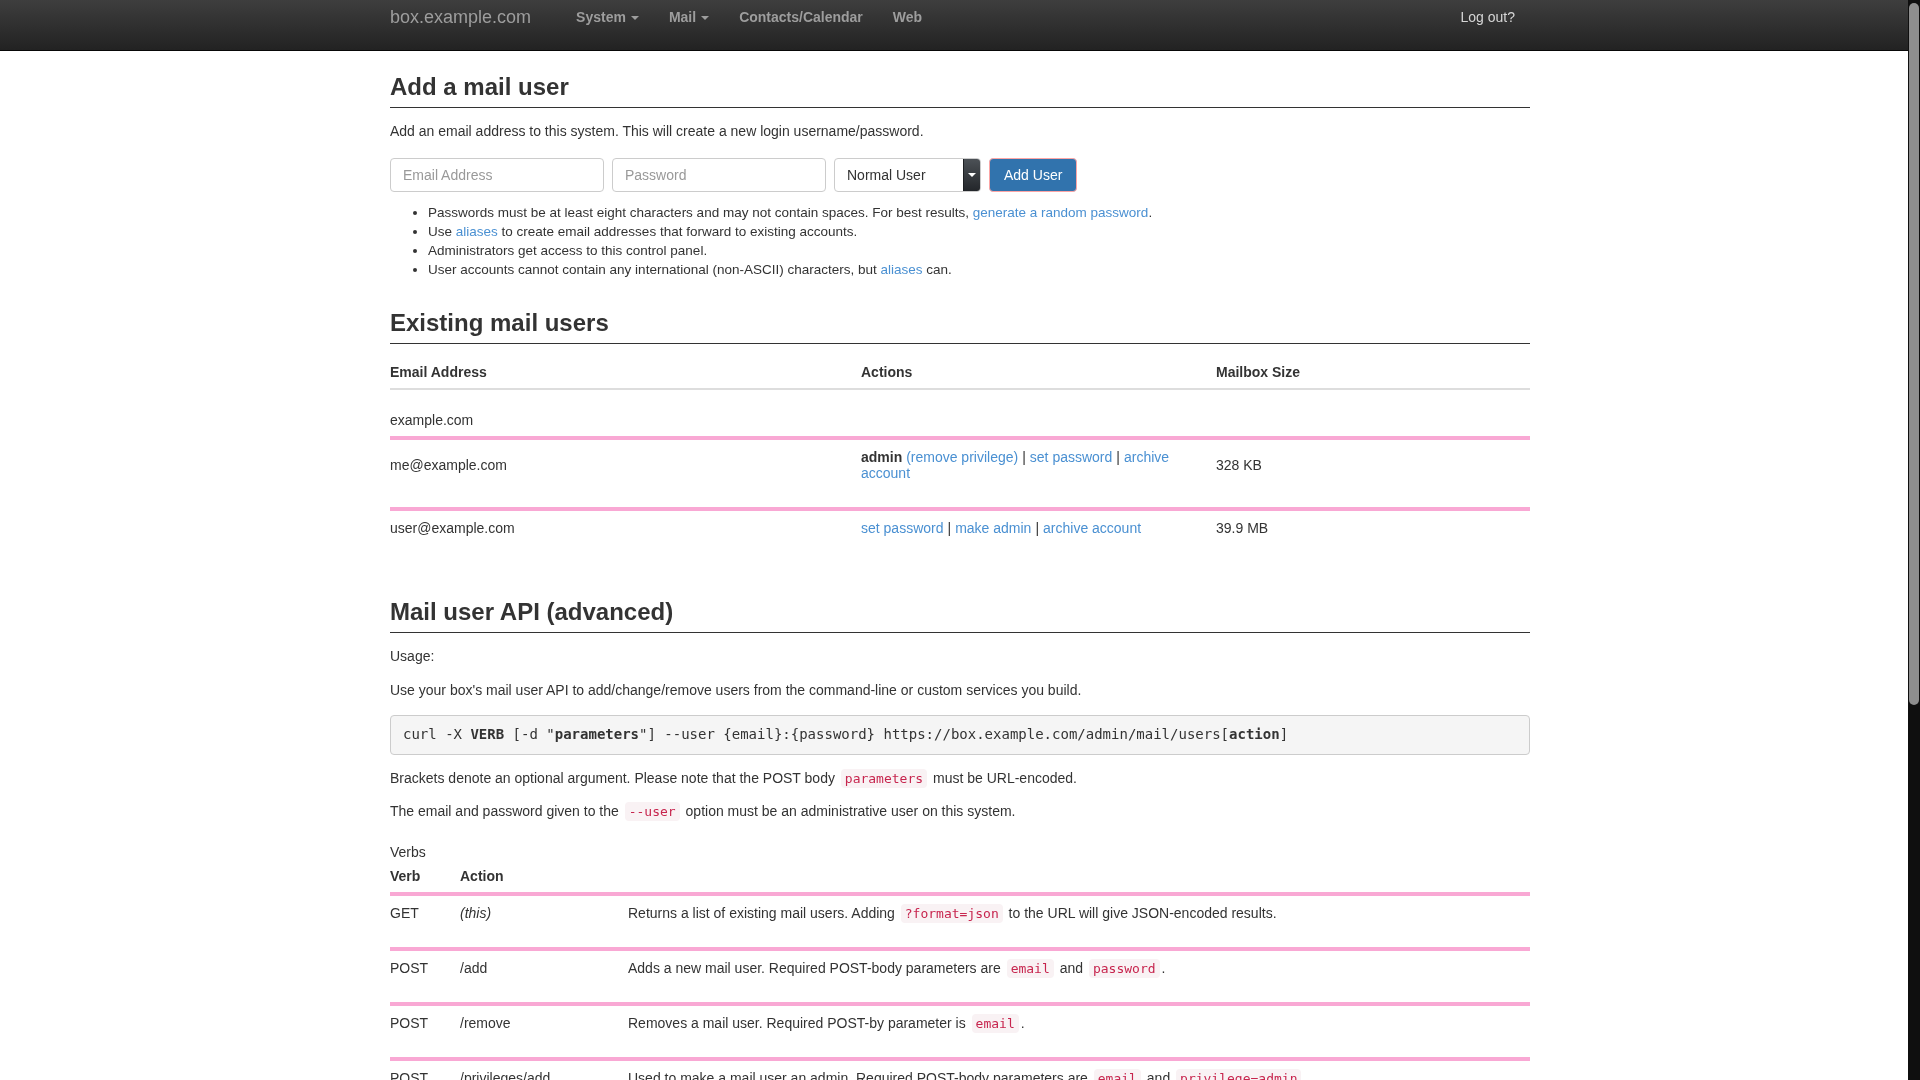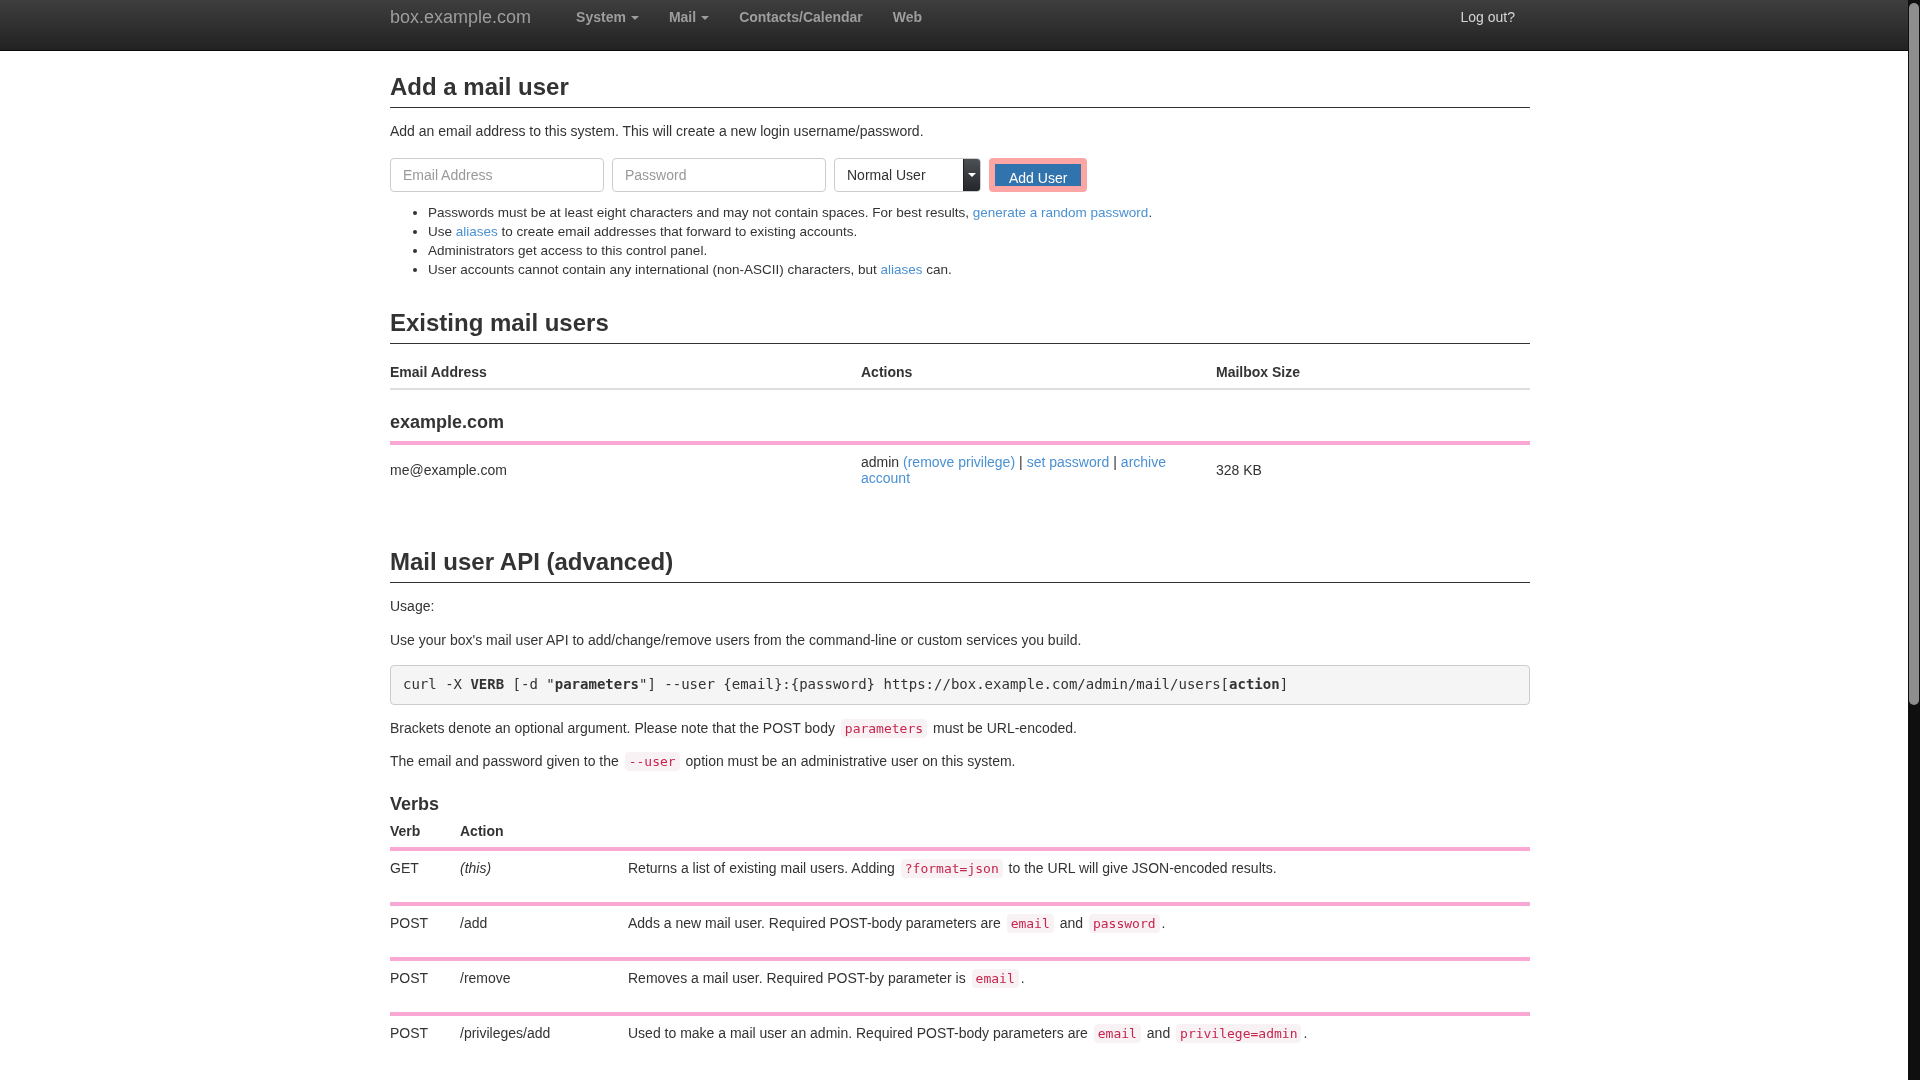--- a/index.html
+++ b/index.html
@@ -16,52 +16,52 @@
   .nav-right { margin-left:auto; }
   .nav-right a { color:#d6d6d6; font-size:14px; line-height:50px; padding:0 15px; text-decoration:none; cursor:pointer; display:inline-block; }
   .caret { display:inline-block; width:0; height:0; margin-left:5px; vertical-align:middle;
     border-top:4px dashed #9d9d9d; border-right:4px solid transparent; border-left:4px solid transparent; }
 
   
   .container { width:1140px; margin:0 auto; }
   h1 { font-size:36px; font-weight:700; color:#333; margin-top:45px; line-height:1.1; }
   h3.section { font-size:24px; font-weight:700; color:#333; margin-top:22px;
     padding-bottom:6px; border-bottom:1px solid #333; }
-  h4 { font-size:18px; font-weight:700; color:#333; }
+  h4 { font-size:14px; font-weight:400; color:#333; }
   p { margin-top:14px; line-height:1.42; }
   a.link { color:#4a90d2; text-decoration:none; cursor:pointer; }
 
   
   .user-form { margin-top:16px; display:flex; align-items:center; }
   .form-input { width:214px; height:34px; border:1px solid #ccc; border-radius:4px;
     padding:6px 12px; font-size:14px; color:#555; margin-right:8px; outline:none;
     font-family:"Liberation Sans","DejaVu Sans",sans-serif; }
   .form-input::placeholder { color:#999; opacity:1; }
   .select-box { width:147px; height:34px; border:1px solid #ccc; border-radius:4px;
     background:#fff; display:flex; align-items:center; margin-right:8px; cursor:pointer; overflow:hidden; }
   .select-label { flex:1; padding-left:12px; font-size:14px; color:#333; }
   .select-strip { width:17px; align-self:stretch; background:linear-gradient(#4c5156,#23262a);
     border-left:1px solid #1d1f22; display:flex; align-items:center; justify-content:center; }
   .select-strip .caret { border-top-color:#fff; margin:0; }
-  .btn-primary { height:34px; padding:6px 14px; background:#3173ad; border:6px solid #fca5a5;
+  .btn-primary { height:34px; padding:6px 14px; background:#3173ad; border:1px solid #fca5a5;
     border-radius:4px; color:#fff; font-size:14px; cursor:pointer;
     font-family:"Liberation Sans","DejaVu Sans",sans-serif; }
 
   .notes { margin:12px 0 0 38px; }
   .notes li { line-height:18px; font-size:13.5px; margin-bottom:1px; }
 
   
   table { width:100%; border-collapse:collapse; margin-top:12px; }
   th { text-align:left; font-weight:700; padding:8px 8px 8px 0; border-bottom:2px solid #ddd; font-size:14px; }
   td { padding:8px 8px 8px 0; vertical-align:middle; font-size:14px; }
   tr.data-row td { border-top:4px solid #f9a8d4; padding-top:9px; padding-bottom:26px; }
   .col-email { width:471px; } .col-actions { width:355px; } .col-size { width:auto;margin-top:28px; }
   .domain-cell { padding-top:22px; padding-bottom:8px; }
   .sep { color:#333; margin:0 4px; }
-  .bold { font-weight:400; }
+  .bold { font-weight:700; }
 
   .col-verb { width:70px; } .col-action { width:168px; }
   .action-italic { font-style:italic; }
 
   
   pre.curl { margin-top:14px; background:#f5f5f5; border:1px solid #ccc; border-radius:4px;
     padding:9px 12px; font-family:"DejaVu Sans Mono",monospace; font-size:14px; color:#333;
     line-height:1.42; white-space:pre; }
   pre.curl b { font-weight:700; }
   code.chip { font-family:"DejaVu Sans Mono",monospace; font-size:13px; color:#c7254e;
@@ -132,20 +132,27 @@
           </td>
       </tr>
       <tr class="data-row">
         <td>me@example.com</td>
         <td>
           <span class="bold">admin</span>
           <a class="link">(remove privilege)</a><span class="sep">|</span><a class="link">set password</a><span class="sep">|</span><a class="link">archive account</a>
         </td>
         <td>328 KB</td>
       </tr>
+      <tr class="data-row">
+        <td>user@example.com</td>
+        <td>
+          <a class="link">set password</a><span class="sep">|</span><a class="link">make admin</a><span class="sep">|</span><a class="link">archive account</a>
+        </td>
+        <td>39.9 MB</td>
+      </tr>
     </tbody>
   </table>
 
   <h3 class="section" style="margin-top:36px">Mail user API (advanced)</h3>
   <p>Usage:</p>
   <p>Use your box's mail user API to add/change/remove users from the command-line or custom services you build.</p>
 
   <pre class="curl"><span>curl -X </span><b>VERB</b><span> [-d "</span><b>parameters</b><span>"] --user {email}:{password} https://box.example.com/admin/mail/users[</span><b>action</b><span>]</span></pre>
 
   <p><span>Brackets denote an optional argument. Please note that the POST body </span><code class="chip">parameters</code><span> must be URL-encoded.</span></p>

